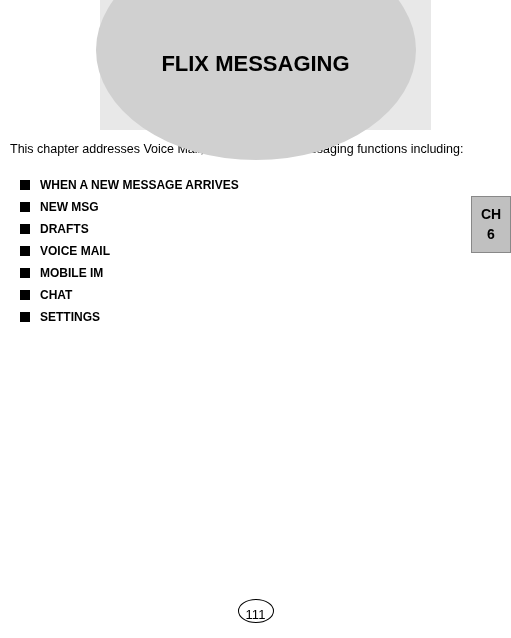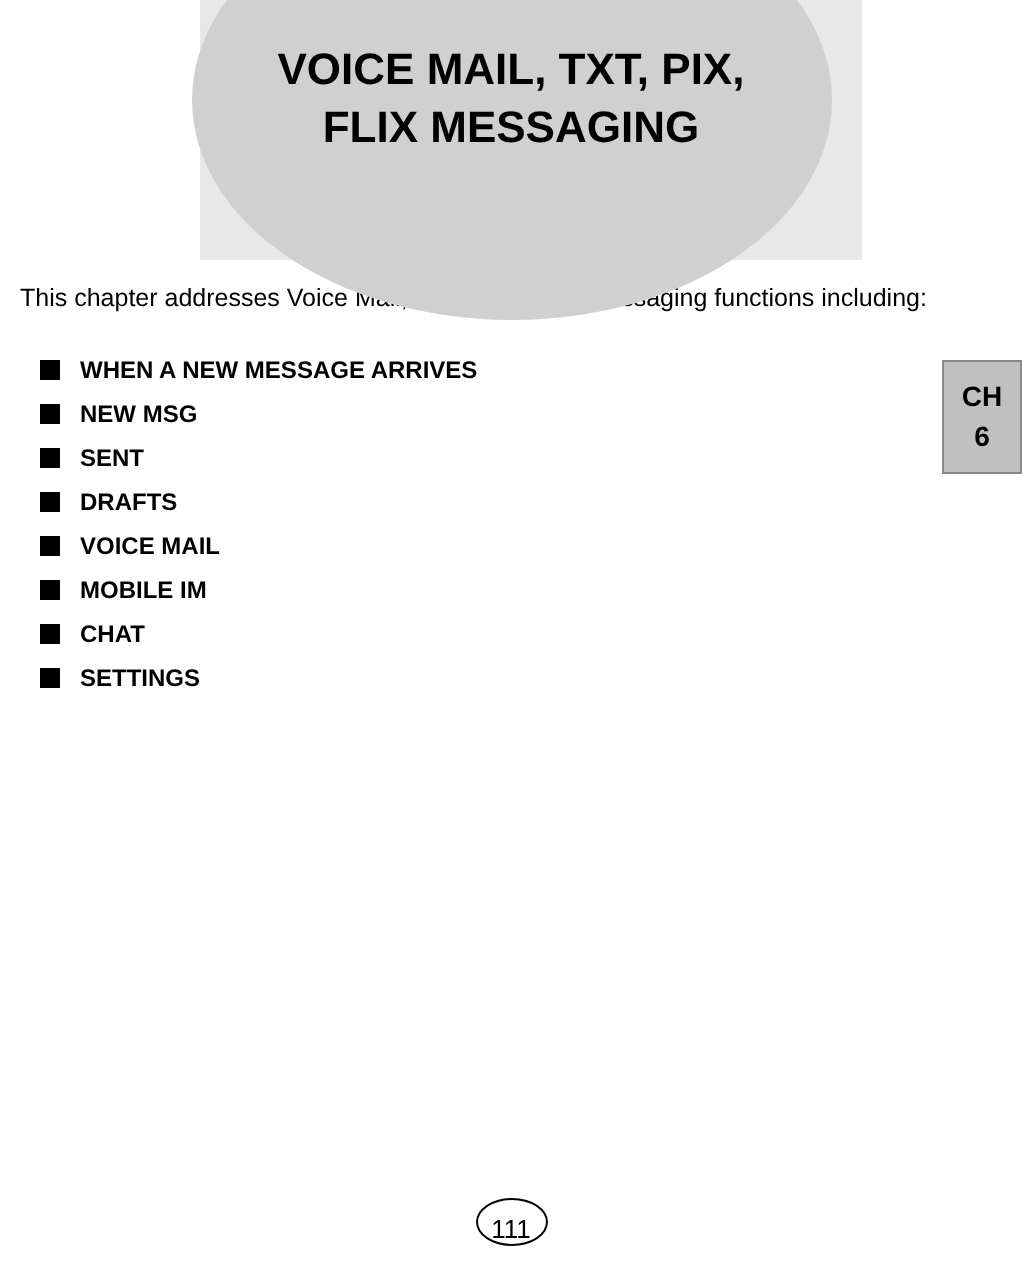--- a/index.html
+++ b/index.html
@@ -109,21 +109,21 @@
 
     .list-label {
       font-size: 12px;
       font-weight: bold;
     }
 
     
     .ch6-tab {
       position: absolute;
       right: 0;
-      top: 180px;
+      top: 196px;
       width: 40px;
       background: #c0c0c0;
       border: 1px solid #888;
       text-align: center;
       padding: 8px 4px;
       font-size: 14px;
       font-weight: bold;
       color: #000000;
       line-height: 1.4;
       z-index: 10;
@@ -148,44 +148,40 @@
   </style>
 </head>
 <body>
 
 <div class="page-container">
 
   <div class="content-column"></div>
 
   <div class="top-oval-container">
     <div class="oval-title">
-      <span>VOICE MAIL, TXT, PIX,</span><br>
+      <br>
       <span>FLIX MESSAGING</span>
     </div>
   </div>
 
   <div class="main-content">
 
     <div class="intro-text">
       <span>This chapter addresses Voice Mail, TXT, PIX, FLIX Messaging functions including:</span>
     </div>
 
     <div class="list-section">
 
       <div class="list-item">
         <span class="list-bullet"></span>
         <span class="list-label">WHEN A NEW MESSAGE ARRIVES</span>
       </div>
       <div class="list-item">
         <span class="list-bullet"></span>
         <span class="list-label">NEW MSG</span>
-      </div>
-      <div class="list-item">
-        <span class="list-bullet"></span>
-        <span class="list-label">SENT</span>
       </div>
       <div class="list-item">
         <span class="list-bullet"></span>
         <span class="list-label">DRAFTS</span>
       </div>
       <div class="list-item">
         <span class="list-bullet"></span>
         <span class="list-label">VOICE MAIL</span>
       </div>
       <div class="list-item">

